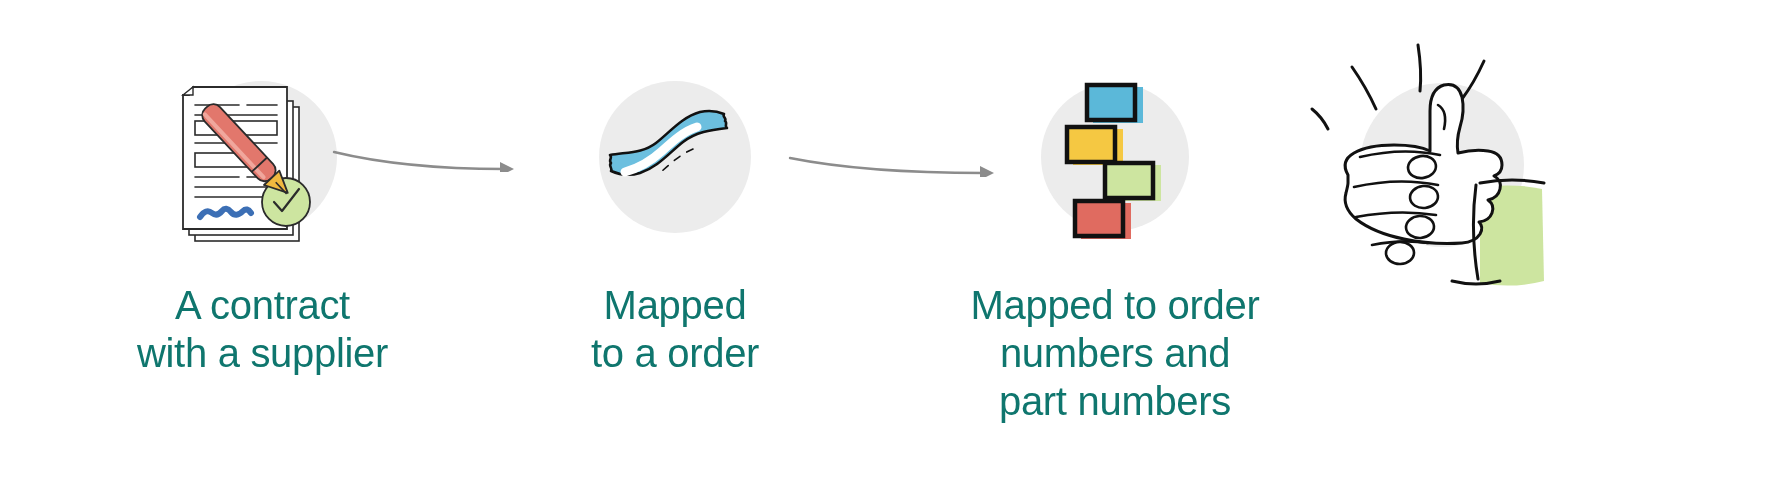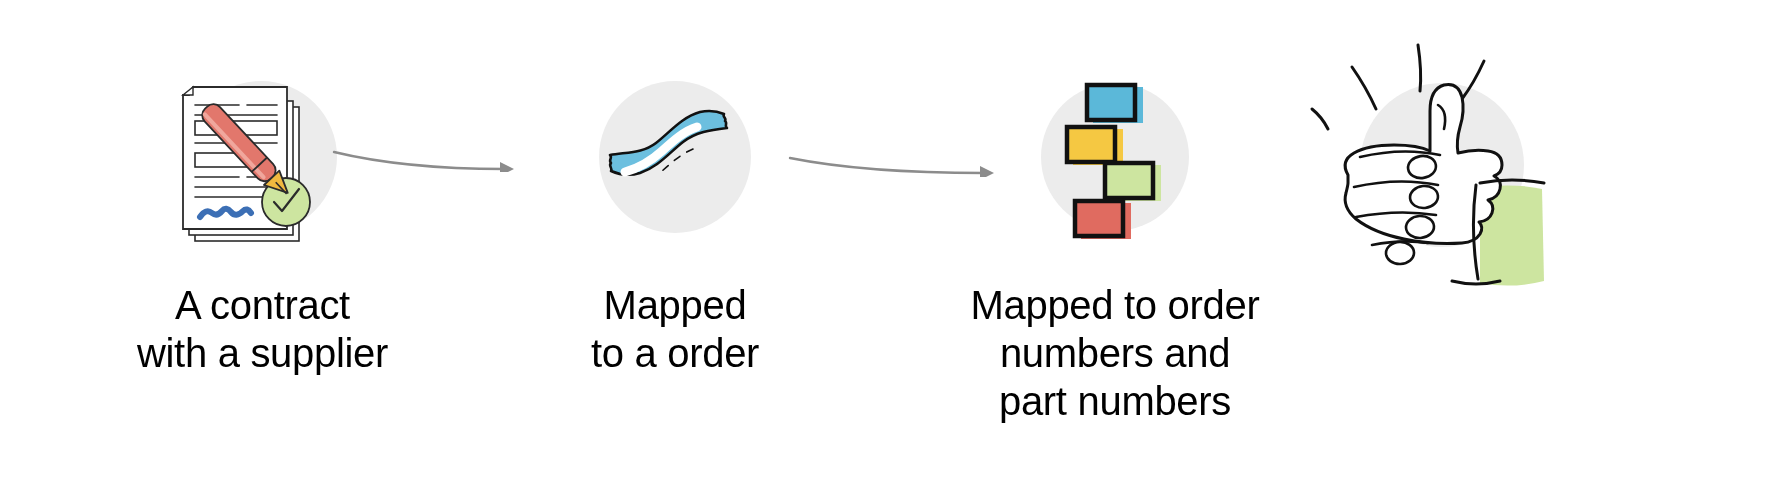--- a/index.html
+++ b/index.html
@@ -17,21 +17,21 @@
 
   .icon-wrap{position:relative;width:220px;height:220px;display:flex;align-items:center;justify-content:center;}
   .icon-wrap svg{display:block;overflow:visible;}
 
   .caption{
     margin-top:6px;
     text-align:center;
     font-size:40px;
     line-height:48px;
     letter-spacing:-0.3px;
-    color:#000000;
+    color:#0f766e;
     white-space:pre-line;
     font-weight:400;
   }
 
   .arrow{position:absolute;}
 
   
   #step-contract{left:60px;top:55px;width:405px;}
   #step-ticket{left:520px;top:55px;width:310px;}
   #step-orders{left:930px;top:55px;width:370px;}

